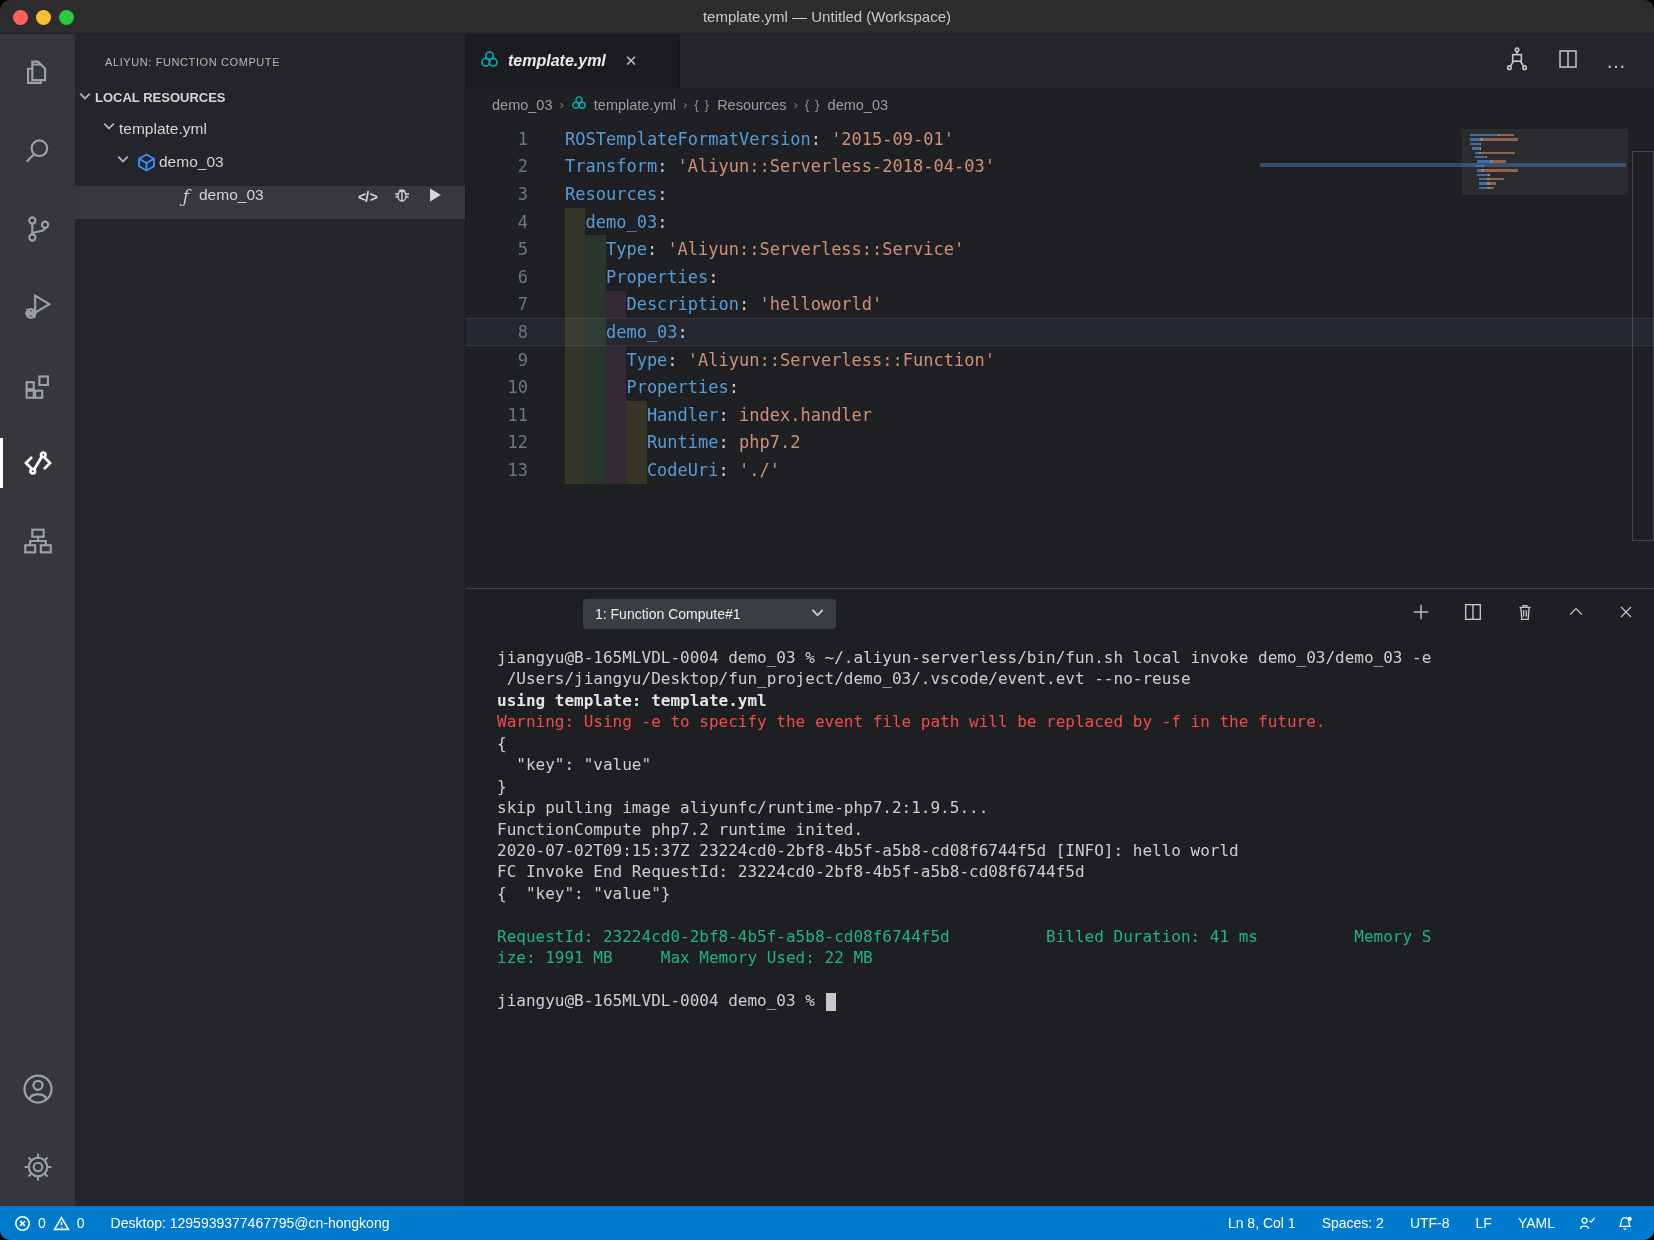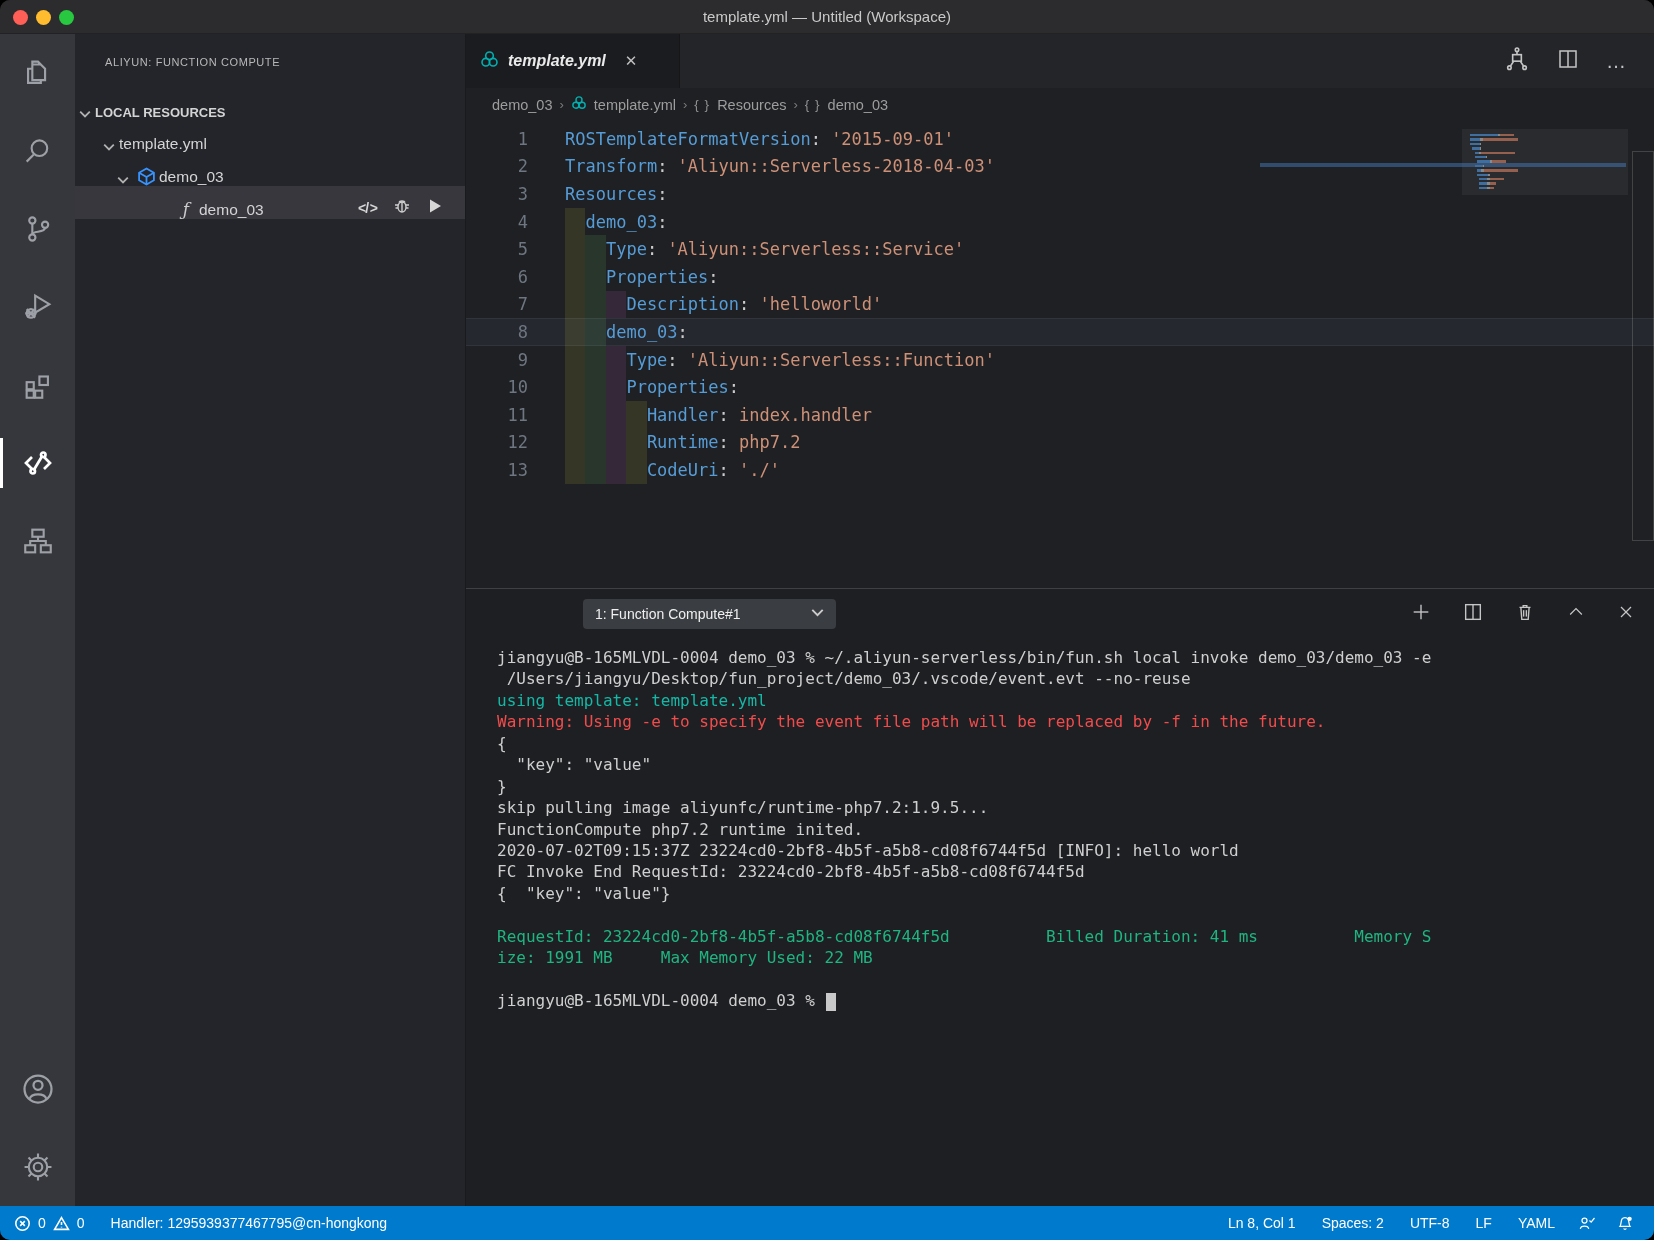--- a/index.html
+++ b/index.html
@@ -22,21 +22,21 @@
   .act-item svg { stroke:#9da0a6; }
   .act-item.active svg { stroke:#fff; }
   .act-item.active::before { content:""; position:absolute; left:0; top:14px; bottom:14px; width:3px; background:#fff; }
   .act-spacer { flex:1; }
 
   
   .sidebar { width:391px; flex:0 0 391px; background:#24252a; position:relative; border-right:1px solid #191a1d; color:#cccccc; }
   .sidebar-title { height:56px; display:flex; align-items:center; padding-left:30px; font-size:11px; letter-spacing:.6px; color:#b8b8b8; }
   .section-header { height:30px; display:flex; align-items:center; font-weight:bold; font-size:13px; color:#dddddd; }
   .tree { font-size:15.5px; }
-  .tree-row { height:33px; display:flex; align-items:flex-end; color:#d4d4d4; position:relative; }
+  .tree-row { height:33px; display:flex; align-items:flex-start; color:#d4d4d4; position:relative; }
   .tree-row.selected { background:#37373d; }
   .tree-row .chev { width:20px; display:flex; justify-content:center; color:#b0b0b0; flex:0 0 20px; }
   .tree-row .t-icon { width:26px; display:flex; justify-content:center; align-items:center; flex:0 0 26px; }
   .tree-row .actions { margin-left:auto; margin-right:22px; display:flex; gap:16px; align-items:center; color:#cfcfcf; }
   .fn-glyph { font-family:"DejaVu Serif", serif; font-style:italic; font-size:17px; color:#cccccc; }
   .code-glyph { font-size:14px; font-weight:bold; letter-spacing:-1px; color:#d7d7d7; }
   .remote-section { position:absolute; left:0; right:0; top:584px; border-top:1px solid #3a3a3e; padding-top:6px; }
 
   
   .editorcol { flex:1; display:flex; flex-direction:column; min-width:0; }
@@ -71,21 +71,21 @@
   .panel { flex:0 0 618px; height:618px; background:#1e1f23; border-top:1px solid #3f4043; display:flex; flex-direction:column; }
   .panel-header { height:50px; display:flex; align-items:center; padding:0 18px 0 31px; flex:0 0 50px; }
   .ptab { margin-right:34px; font-size:13.5px; letter-spacing:.4px; color:#8a8a8a; padding:8px 1px 6px; }
   .ptab.bright { color:#d8d8d8; }
   .ptab.active { color:#ffffff; border-bottom:1.5px solid #e7e7e7; }
   .pdrop { margin-left:86px; width:253px; height:30px; background:#3a3d41; border-radius:4px; display:flex; align-items:center; padding:0 12px; color:#efefef; font-size:14px; }
   .pdrop .dchev { margin-left:auto; color:#cccccc; }
   .panel-actions { margin-left:auto; display:flex; align-items:center; gap:30px; color:#c5c5c5; }
   .terminal { flex:1; padding:8px 4px 0 31px; font-family:"DejaVu Sans Mono", monospace; font-size:16px; color:#cfcfcf; }
   .tline { white-space:pre; height:21.45px; line-height:21.45px; }
-  .tline.yellow { color:#14b8a6; } .tline.red { color:#f14c4c; } .tline.green { color:#1fb580; }
+  .tline.yellow { color:#e5e5e5;font-weight:bold; } .tline.red { color:#f14c4c; } .tline.green { color:#1fb580; }
   .cursor { display:inline-block; width:10px; height:18px; background:#c9c9c9; vertical-align:middle; margin-left:1px; }
 
   
   .statusbar { position:absolute; left:0; right:0; bottom:0; height:34px; background:#007acc; color:#ffffff; display:flex; align-items:center; font-size:14px; padding:0 10px 0 14px; }
   .sb-group { display:flex; align-items:center; gap:7px; margin-right:26px; }
   .sb-right { margin-left:auto; display:flex; align-items:center; }
   .sb-item { padding:0 13px; }
   .sb-icon { display:flex; align-items:center; padding:0 9px; }
   svg.icon { fill:none; stroke-width:1.5; }
 </style>
@@ -493,21 +493,21 @@
           <line x1="10.2" y1="5.8" x2="5.8" y2="10.2"></line>
         </svg>
       <span>0</span>
       <svg class="icon" width="17" height="17" viewBox="0 0 16 16" style="stroke:#fff">
           <path d="M8 2.5 L14.5 13.5 H1.5 Z"></path>
           <line x1="8" y1="6.5" x2="8" y2="9.5"></line>
           <line x1="8" y1="11" x2="8" y2="11.8"></line>
         </svg>
       <span>0</span>
     </div>
-    <div class="sb-item" style="padding:0">Handler: 1295939377467795@cn-hongkong</div>
+    <div class="sb-item" style="padding:0">Desktop: 1295939377467795@cn-hongkong</div>
     <div class="sb-right" id="sb-right">
       <span class="sb-item">Ln 8, Col 1</span>
         <span class="sb-item">Spaces: 2</span>
         <span class="sb-item">UTF-8</span>
         <span class="sb-item">LF</span>
         <span class="sb-item">YAML</span>
         <span class="sb-icon">
         <svg class="icon" width="20" height="20" viewBox="0 0 24 24" style="stroke:#fff">
             <circle cx="9" cy="9" r="3"></circle>
             <path d="M4 19 C4.5 14.5 13.5 14.5 14 19"></path>

